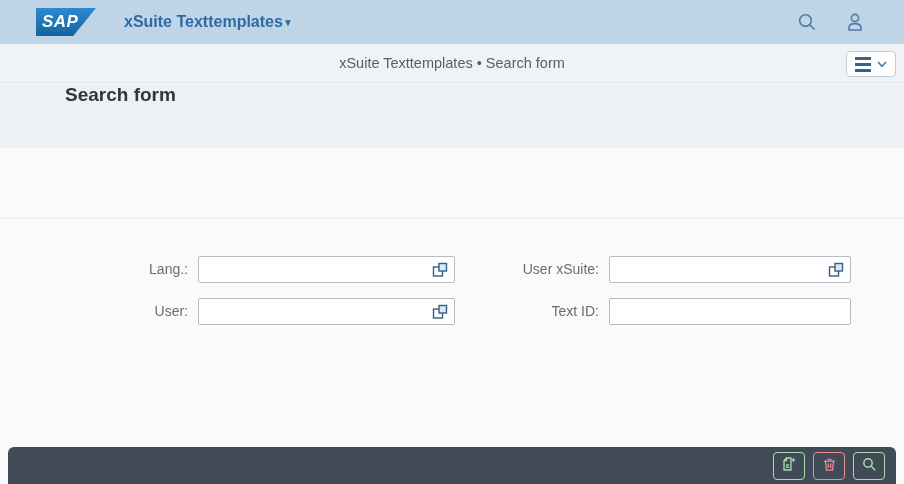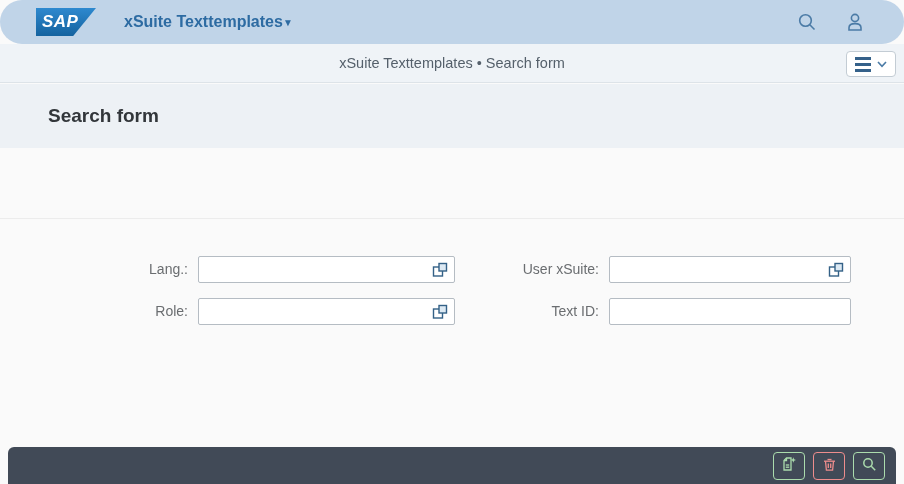--- a/index.html
+++ b/index.html
@@ -2,21 +2,21 @@
 <html><head>
 <meta charset="utf-8">
 <style>
   * { margin:0; padding:0; box-sizing:border-box; }
   html,body { width:904px; height:484px; overflow:hidden; }
   body { font-family:"Liberation Sans", sans-serif; position:relative; background:#fafafa; }
 
   
   .shellbar {
     position:absolute; top:0; left:0; width:904px; height:44px;
-    background:#c0d4e8; display:flex; align-items:center;border-radius:22px;
+    background:#c0d4e8; display:flex; align-items:center;
   }
   .sap-logo {
     margin-left:36px; width:60px; height:28px;
     background:linear-gradient(180deg,#2e89cf 0%,#15639f 100%);
     clip-path:polygon(0 0,100% 0,62% 100%,0 100%);
     display:flex; align-items:center; cursor:pointer;
   }
   .sap-logo span {
     color:#ffffff; font-weight:bold; font-style:italic;
     font-size:17px; padding-left:6px; letter-spacing:0.5px;
@@ -41,21 +41,21 @@
     background:#ffffff; border:1px solid #c3ccd4; border-radius:4px;
     display:flex; align-items:center; justify-content:center; gap:6px; cursor:pointer;
   }
   .hamburger { display:flex; flex-direction:column; gap:3px; }
   .hamburger i { display:block; width:16px; height:3px; background:#35618a; }
   .menu-chev { color:#4b7ba6; display:flex; }
 
   
   .page-header {
     position:absolute; top:84px; left:0; width:904px; height:64px;
-    background:#edf1f5; display:flex; align-items:center;
+    background:#edf1f5; display:flex; padding-left:17px;
   }
   .page-title { margin-left:48px; font-size:19px; color:#32363a; }
 
   
   .band-top {
     position:absolute; top:148px; left:0; width:904px; height:71px;
     background:#fafafa; border-bottom:1px solid #ececec;
   }
   .content {
     position:absolute; top:220px; left:10px; width:904px; height:227px;
@@ -157,21 +157,21 @@
   <div class="fld-input-wrap" style="left:599px; width:242px; top:36px;">
     <input type="text" value="" style="">
     <span class="value-help">
       <svg width="16" height="16" viewBox="0 0 16 16">
         <rect x="1.5" y="5" width="9" height="9" fill="none" stroke="currentColor" stroke-width="1.4"></rect>
         <rect x="7" y="1.5" width="7.5" height="7.5" fill="#dce9f3" stroke="currentColor" stroke-width="1.4"></rect>
       </svg>
     </span>
   </div>
 
-  <label class="fld-label" style="left:0; width:178px; top:78px;">Role:</label>
+  <label class="fld-label" style="left:0; width:178px; top:78px;">User:</label>
   <div class="fld-input-wrap" style="left:188px; width:257px; top:78px;">
     <input type="text" value="" style="">
     <span class="value-help">
       <svg width="16" height="16" viewBox="0 0 16 16">
         <rect x="1.5" y="5" width="9" height="9" fill="none" stroke="currentColor" stroke-width="1.4"></rect>
         <rect x="7" y="1.5" width="7.5" height="7.5" fill="#dce9f3" stroke="currentColor" stroke-width="1.4"></rect>
       </svg>
     </span>
   </div>
 

